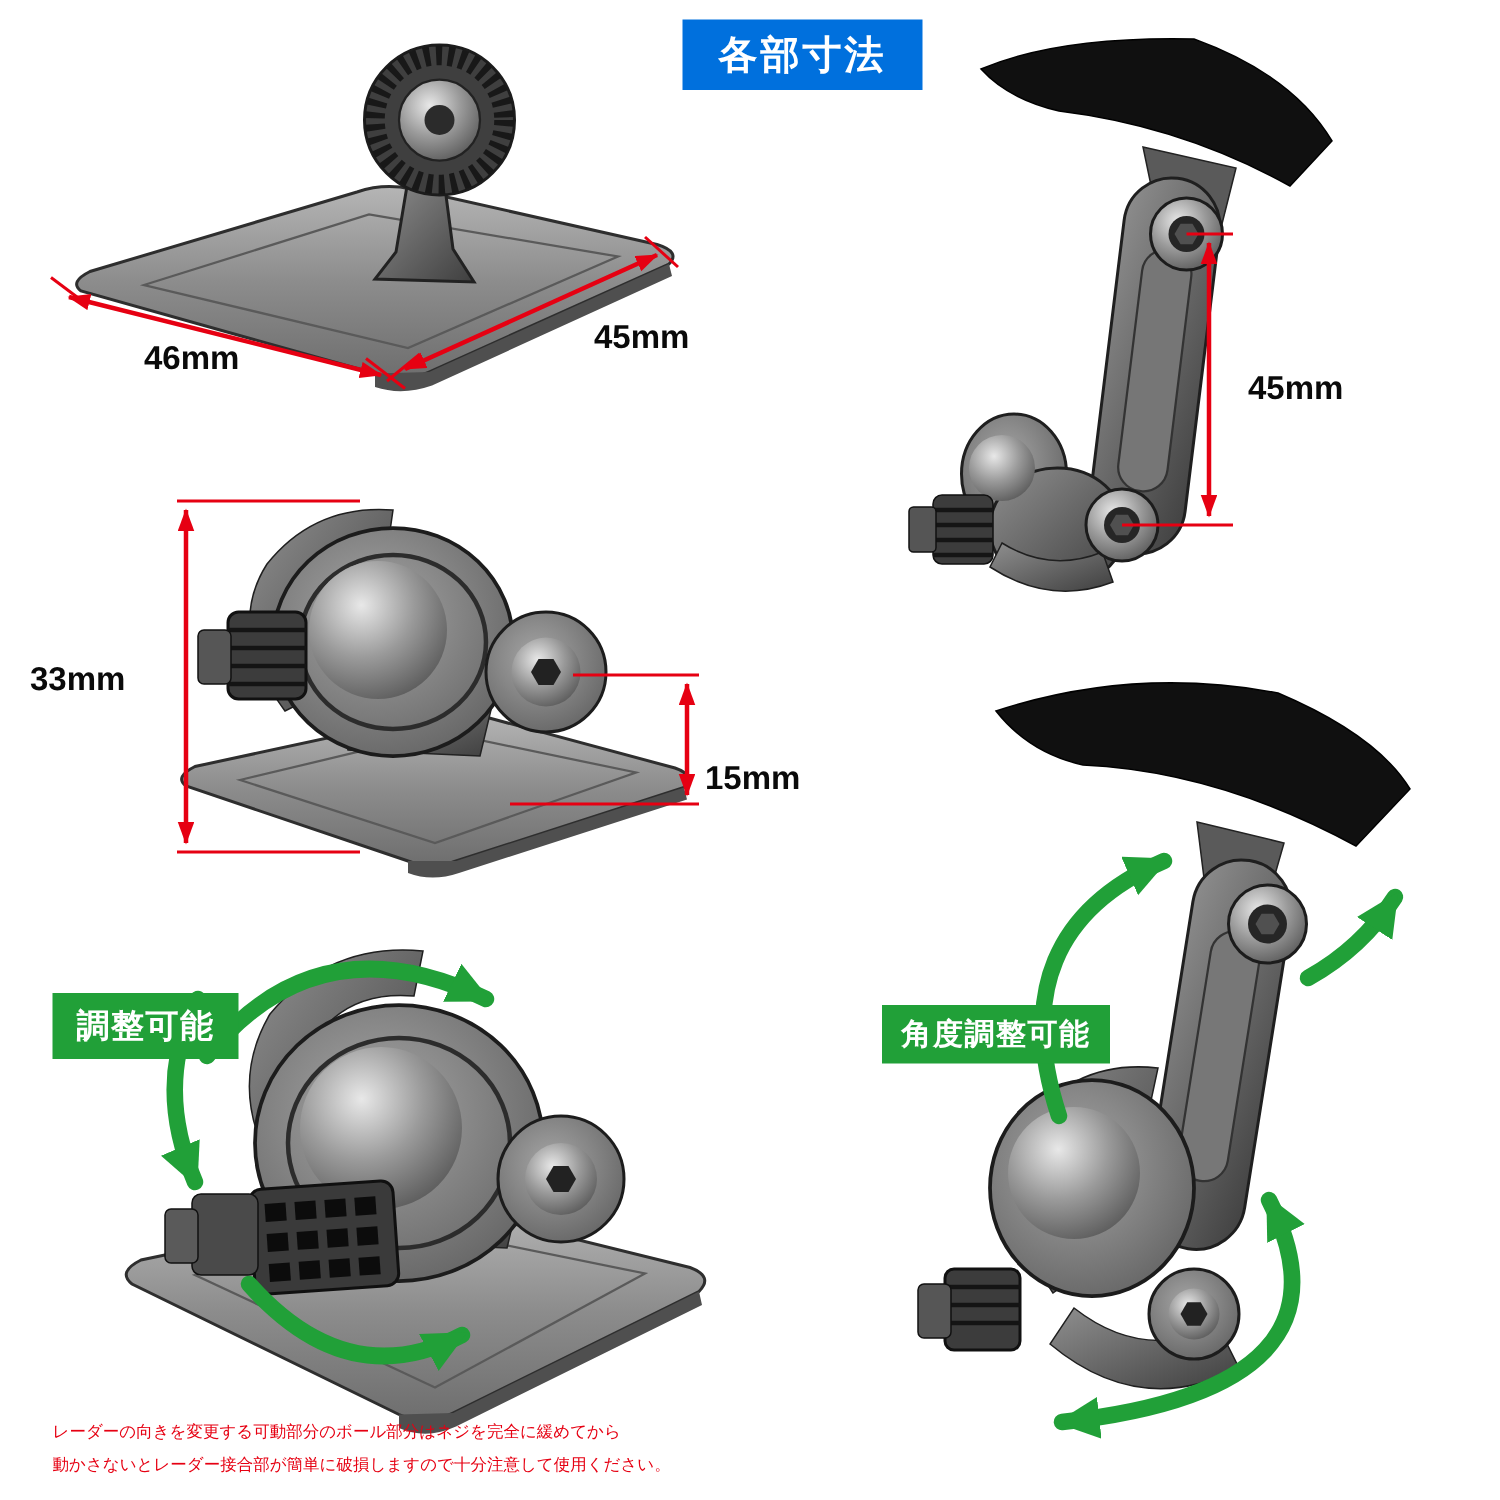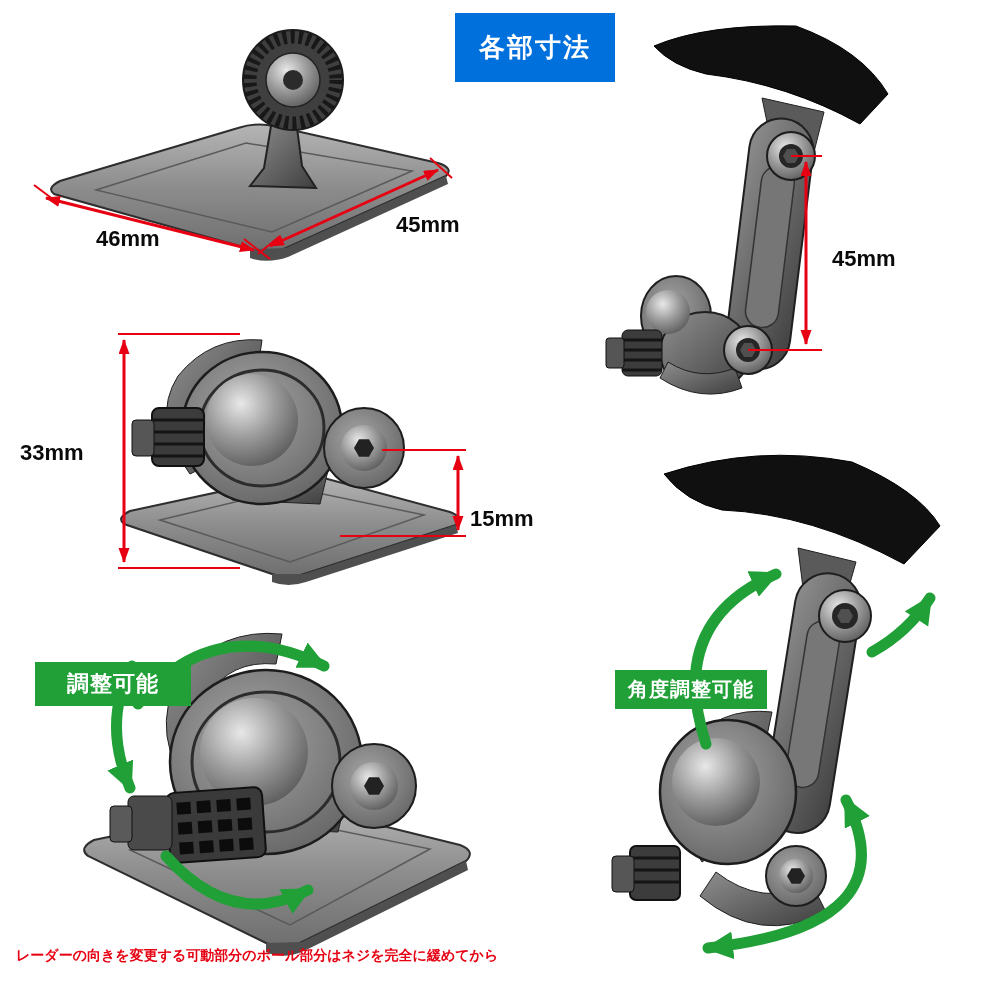--- a/index.html
+++ b/index.html
@@ -1,26 +1,26 @@
 <!DOCTYPE html>
 <html style="--badge-blue: #0070dd; --dimension-red: #e60012; --arrow-green: #21a038; --warning-red: #e60012;"><head>
 <meta charset="utf-8">
 <style>
   html,body{margin:0;padding:0;background:#ffffff;}
   .page{position:relative;width:1000px;height:1000px;background:#ffffff;overflow:hidden;
         font-family:"Liberation Sans","DejaVu Sans",sans-serif;}
   .stage{position:absolute;left:0;top:0;}
   .badge{position:absolute;left:455px;top:13px;background:var(--badge-blue,#0070dd);
-         color:#ffffff;font-size:26px;font-weight:bold;padding:17px 24px;letter-spacing:2px;}
+         color:#ffffff;font-size:26px;font-weight:bold;padding:6px 24px;letter-spacing:2px;}
   .dim{position:absolute;color:#0a0a0a;font-size:22px;font-weight:bold;white-space:nowrap;}
   .green-label{position:absolute;background:var(--arrow-green,#21a038);color:#ffffff;
-         font-size:22px;font-weight:bold;padding:7px 32px;letter-spacing:1px;white-space:nowrap;}
+         font-size:22px;font-weight:bold;padding:7px 16px;letter-spacing:1px;white-space:nowrap;}
   .green-label.small{font-size:20px;padding:6px 13px;}
-  .warning{position:absolute;left:16px;top:944px;color:var(--warning-red,#e60012);
-         font-size:14px;font-weight:bold;line-height:22px;white-space:nowrap;}
+  .warning{position:absolute;left:35px;top:944px;color:var(--warning-red,#e60012);
+         font-size:11px;font-weight:normal;line-height:22px;white-space:nowrap;}
   .red-line{stroke:var(--dimension-red,#e60012);stroke-width:3;fill:none;}
   .red-line.thin{stroke-width:2;}
   .red-fill{fill:var(--dimension-red,#e60012);}
   .green-arc{fill:none;stroke:var(--arrow-green,#21a038);stroke-width:11;stroke-linecap:round;}
   .green-fill{fill:var(--arrow-green,#21a038);}
 </style>
 </head>
 <body>
 
 <div class="page">
@@ -211,18 +211,19 @@
 
   <div class="badge">各部寸法</div>
 
   <div class="dim" style="left:96px;top:226px">46mm</div>
   <div class="dim" style="left:396px;top:212px">45mm</div>
   <div class="dim" style="left:832px;top:246px">45mm</div>
   <div class="dim" style="left:20px;top:440px">33mm</div>
   <div class="dim" style="left:470px;top:506px">15mm</div>
 
   <div class="green-label" style="left:35px;top:662px">調整可能</div>
-  <div class="green-label small" style="left:615px;top:670px">角度調整可能</div>
+  <div class="green-label small" style="left:588px;top:670px">角度調整可能</div>
 
   <div class="warning">
     <div>レーダーの向きを変更する可動部分のボール部分はネジを完全に緩めてから</div>
+    <div>動かさないとレーダー接合部が簡単に破損しますので十分注意して使用ください。</div>
   </div>
 </div>
 
 </body></html>

